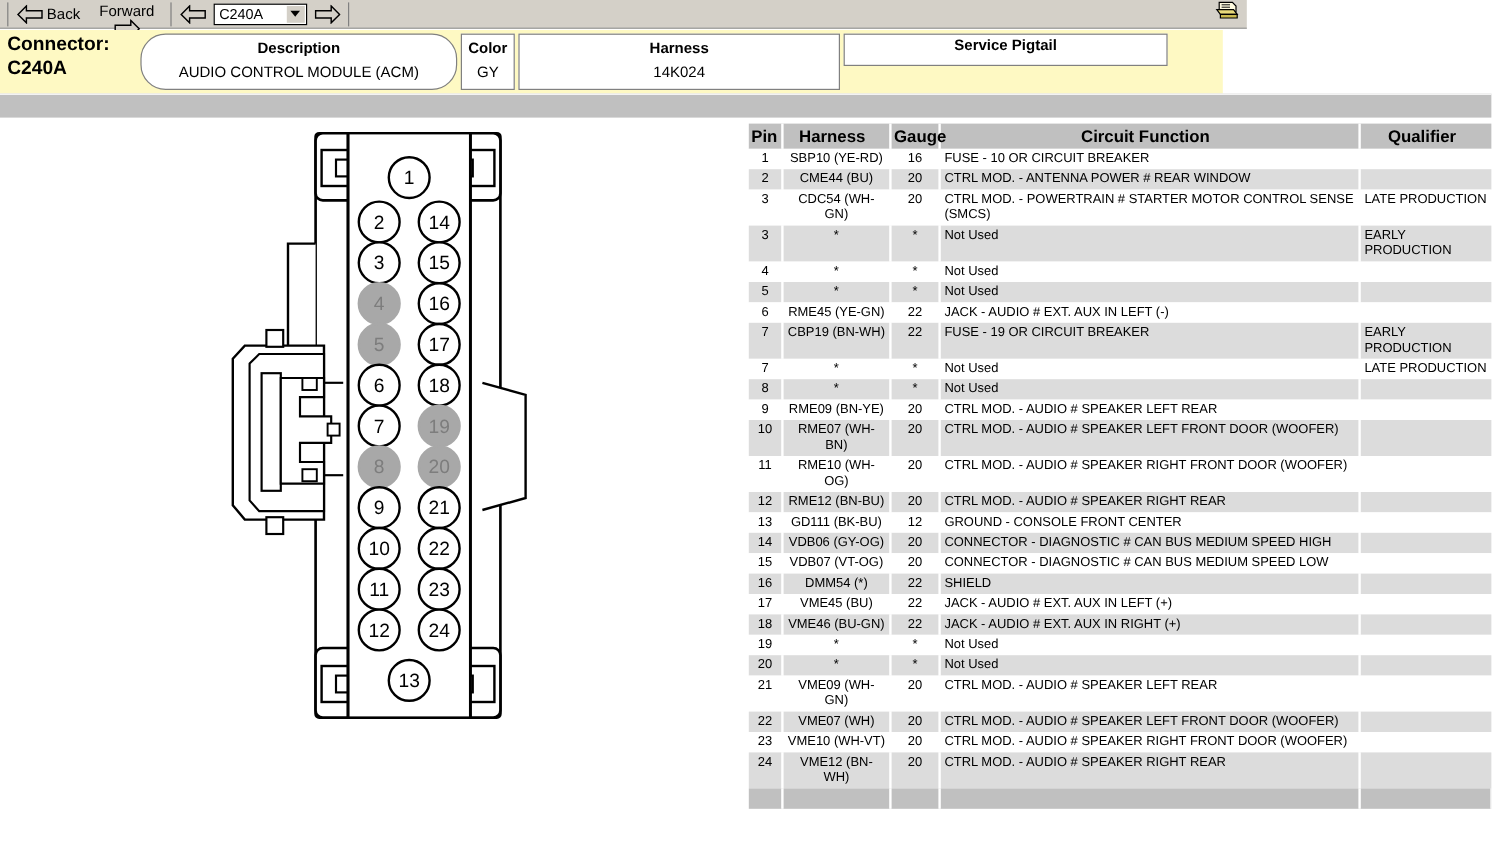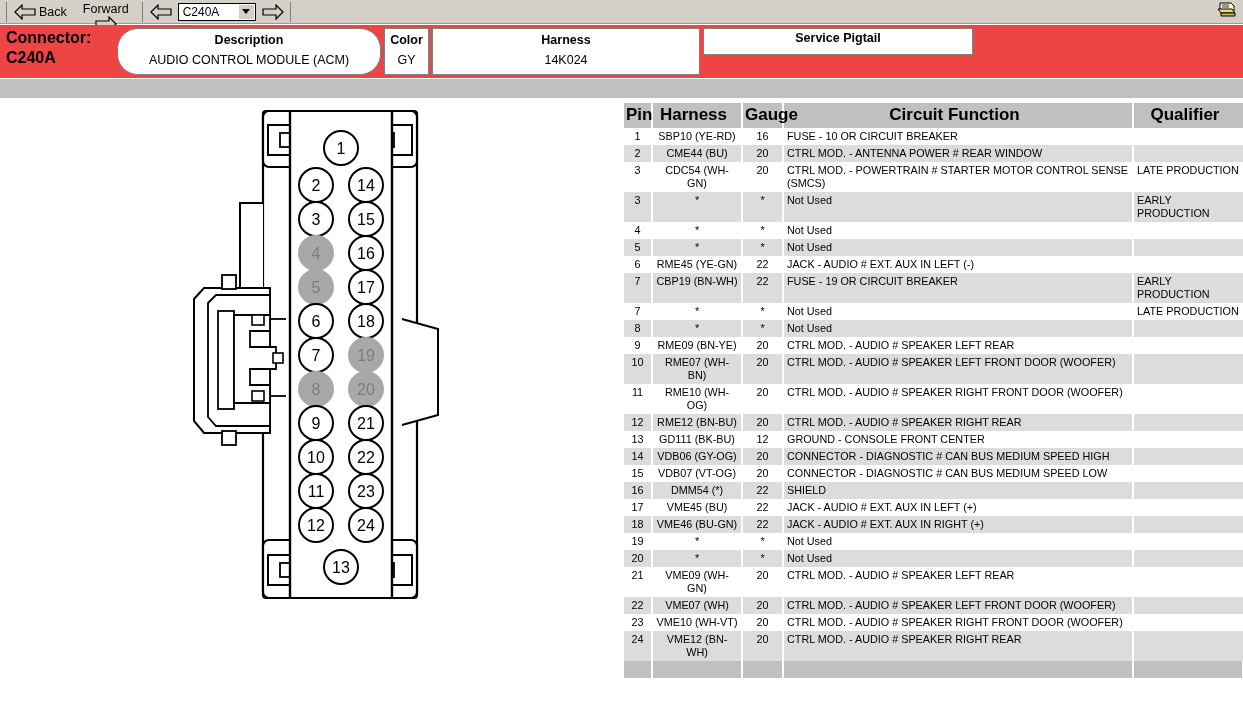--- a/index.html
+++ b/index.html
@@ -7,21 +7,21 @@
     margin: 0; padding: 0;
     width: 1243px; height: 708px;
     background: #ffffff;
     font-family: "Liberation Sans", sans-serif;
     overflow: hidden;
   }
   #app { position: relative; width: 1243px; height: 708px; background:#fff; }
 
   
   .toolbar {
-    position: absolute; left:0; top:0; width:1243px; height:24px;
+    position: absolute; left:0; top:0; width:1039px; height:24px;
     background:#d4d0c8;
     border-bottom:1px solid #9a9a9a;
     display:flex; align-items:center;
   }
   .tb-sep { width:1px; height:20px; background:#808080; margin:0 5px; }
   .tb-sep.first { margin-left:6px; }
   .navbtn {
     display:flex; align-items:center; height:20px;
     padding:0 2px; cursor:default;
     font-size:12.5px; color:#000;
@@ -44,22 +44,22 @@
     border-left:4px solid transparent; border-right:4px solid transparent;
     border-top:5px solid #000;
   }
   .printbox {
     position:absolute; right:4px; top:1px; width:24px; height:21px;
     display:flex; align-items:center; justify-content:center;
   }
 
   
   .chead {
-    position:absolute; left:0; top:25px; width:1243px; height:53px;
-    background:#ef4444; display:flex; align-items:stretch;
+    position:absolute; left:0; top:25px; width:1019px; height:53px;
+    background:#fef9c3; display:flex; align-items:stretch;
   }
   .chead .ctitle {
     width:114px; padding:3px 5px 0 6px;
     font-weight:bold; font-size:16px; line-height:20px; color:#000;
   }
   .hcell {
     background:#ffffff; border:1px solid #808080;
     margin:3px 0 3px 3px; display:flex; flex-direction:column;
     align-items:center; justify-content:flex-start; padding-top:4px;
   }
@@ -85,21 +85,21 @@
 
   
   .tablewrap { position:absolute; left:624px; top:103px; width:619px; }
   table.pins { border-collapse:collapse; width:619px; table-layout:fixed; }
   table.pins col.c-pin  { width:28px; }
   table.pins col.c-cir  { width:90px; }
   table.pins col.c-gau  { width:41px; }
   table.pins col.c-fun  { width:350px; }
   table.pins col.c-qua  { width:110px; }
   table.pins th {
-    background:#c0c0c0; color:#000; font-size:17px; font-weight:bold;
+    background:#c0c0c0; color:#000; font-size:14px; font-weight:bold;
     padding:2px 9px 3px 2px; border:0; text-align:center;
     border-right:2px solid #fff;
   }
   table.pins th.qua { border-right:0; }
   table.pins td {
     font-size:10.8px; color:#000; padding:2px 3px; vertical-align:top;
     border:0; border-right:2px solid #fff; line-height:13px;
   }
   table.pins td.qua { border-right:0; }
   td.pin { text-align:center; }

